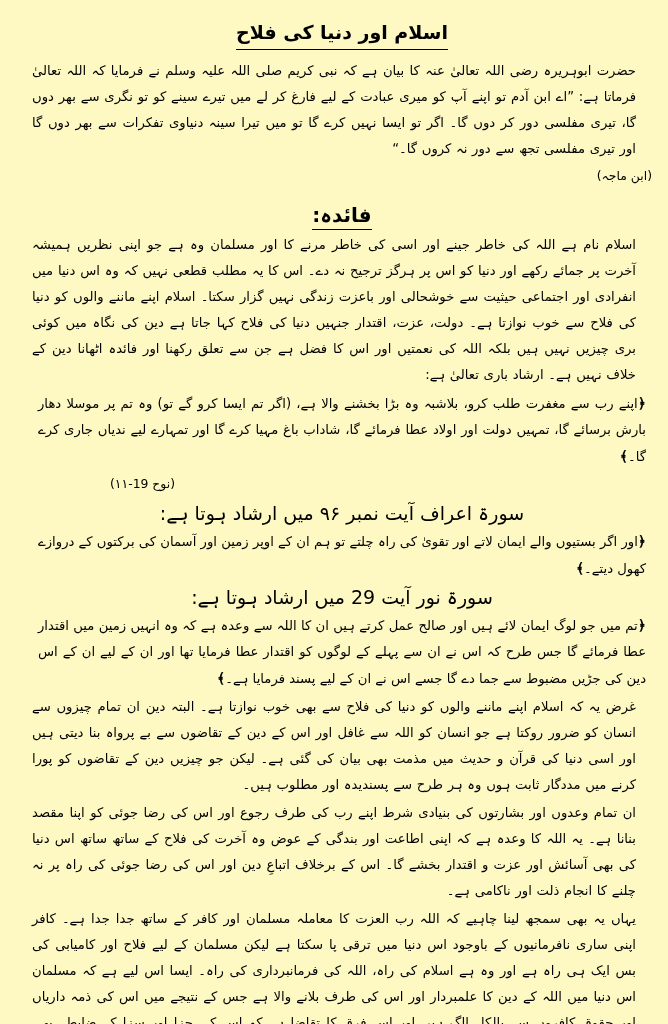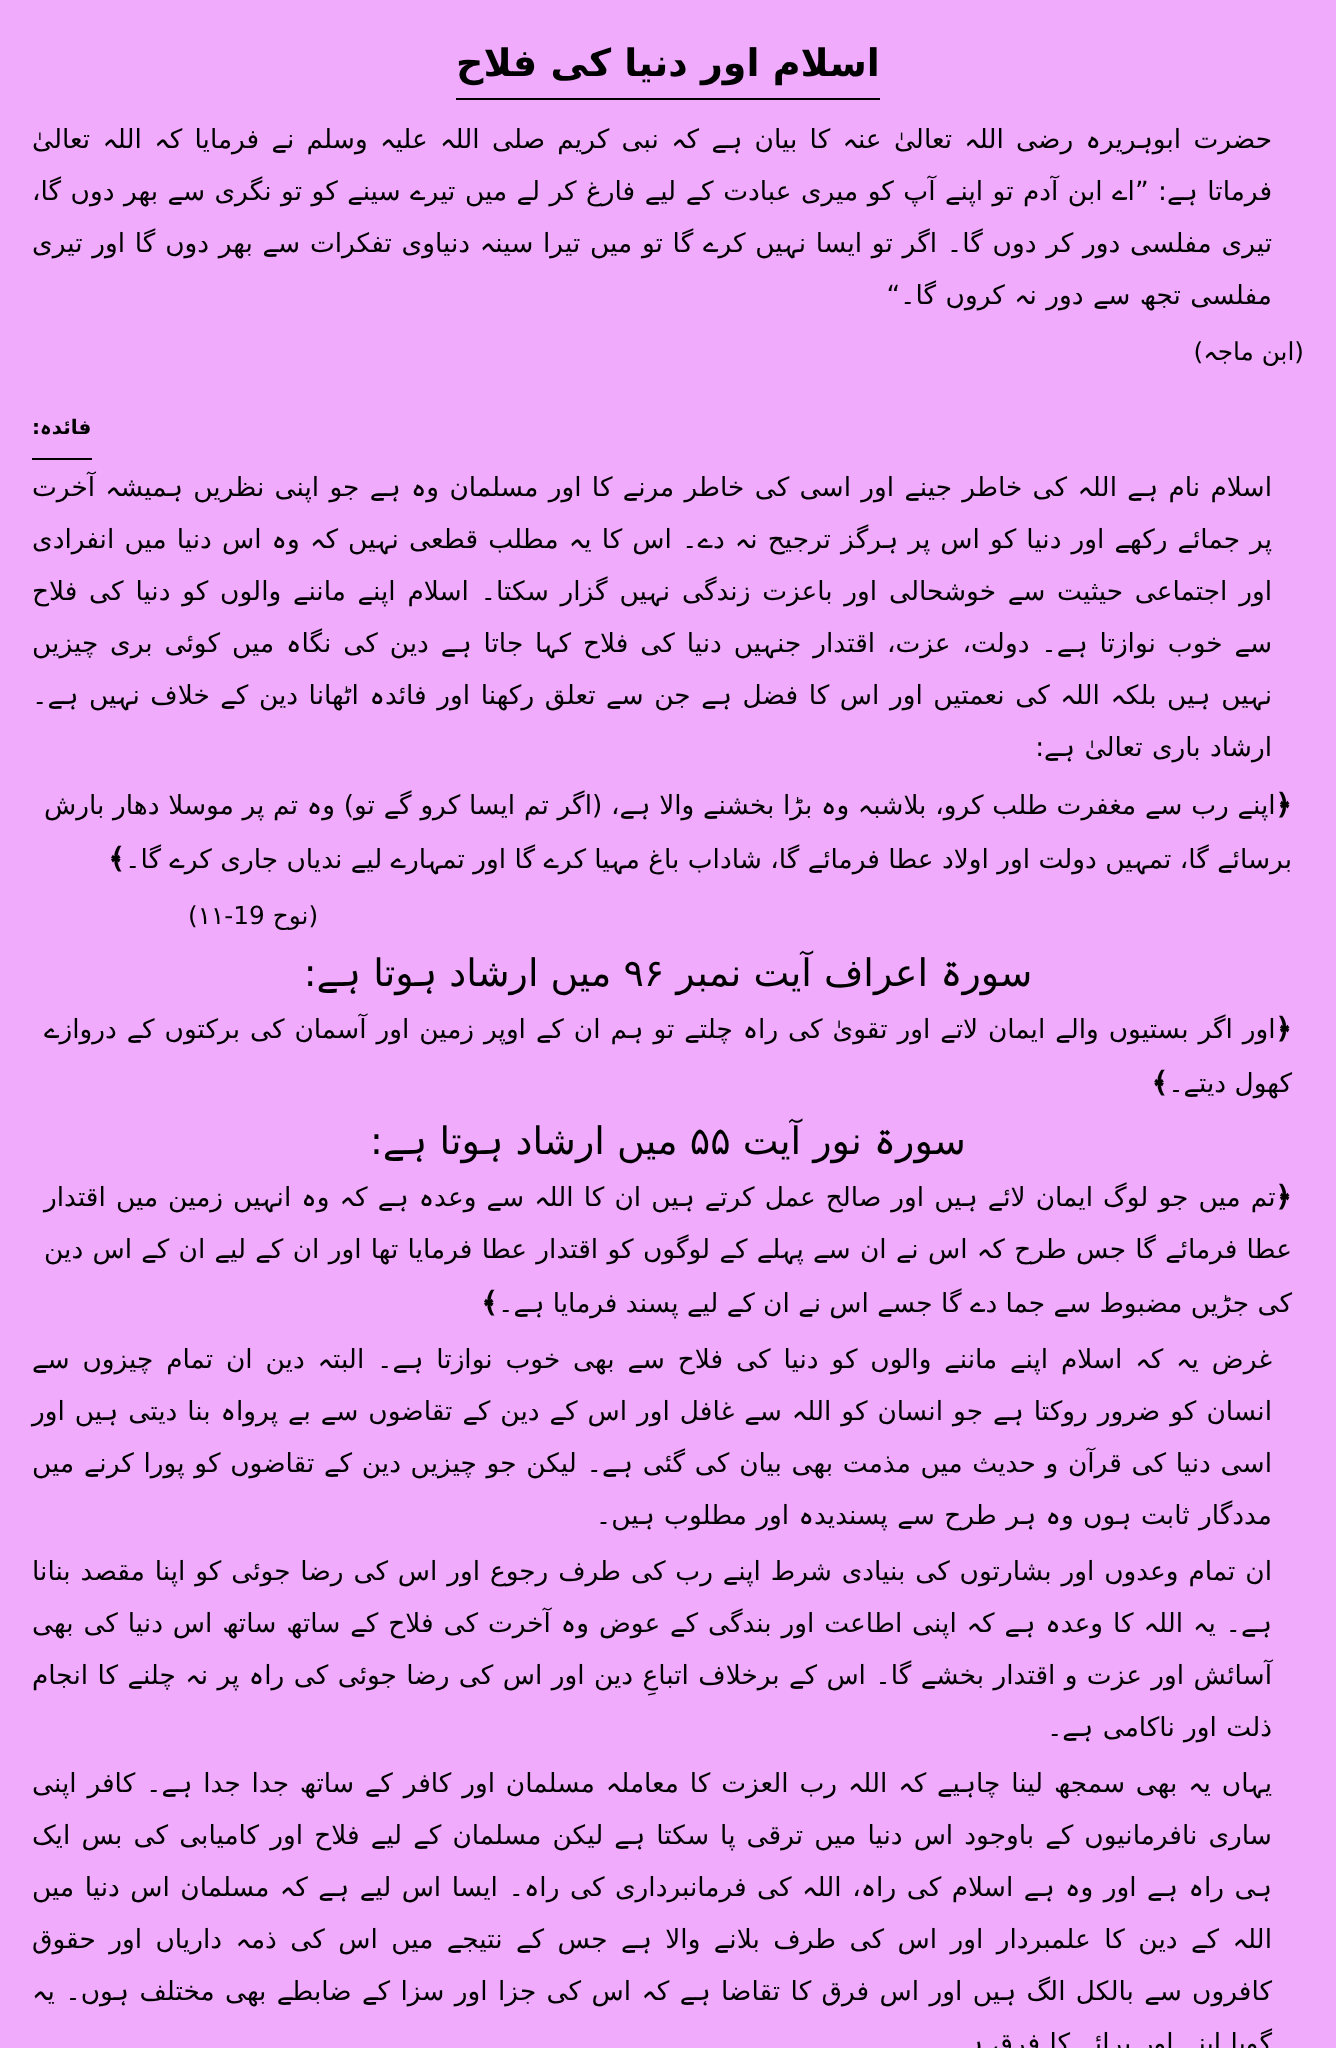--- a/index.html
+++ b/index.html
@@ -12,22 +12,22 @@
     height: 1024px;
     overflow: hidden;
     font-family: "DejaVu Sans", "Liberation Sans", sans-serif;
     color: #000000;
   }
 
   .page {
     width: 668px;
     height: 1024px;
     box-sizing: border-box;
-    padding: 14px 16px 0 16px;
-    background: #f0abfc;
+    padding: 14px 16px 0 32px;
+    background: #fef9c3;
     position: relative;
   }
 
   
   .doc-title {
     text-align: center;
     font-size: 19px;
     font-weight: 700;
     line-height: 1.5;
     margin: 4px 0 8px 0;
@@ -58,24 +58,24 @@
     margin: 0 0 4px 0;
   }
   .citation-right {
     font-size: 12.4px;
     line-height: 24px;
     margin: 0 0 2px 0;
   }
 
   
   .subhead {
-    font-size: 10px;
+    font-size: 20px;
     font-weight: 700;
     line-height: 26px;
-    text-align: left;
+    text-align: center;
     margin: 6px 0 2px 0;
   }
   .subhead .u {
     border-bottom: 1.4px solid #000;
     padding-bottom: 1px;
     display: inline-block;
   }
 
   
   .ayah {
@@ -127,21 +127,21 @@
   </p>
 
   <p class="citation">(نوح 19-۱۱)</p>
 
   <p class="lead">سورۃ اعراف آیت نمبر ۹۶ میں ارشاد ہوتا ہے:</p>
 
   <p class="ayah">
     <span class="ayah-mark">﴿</span><span>اور اگر بستیوں والے ایمان لاتے اور تقویٰ کی راہ چلتے تو ہم ان کے اوپر زمین اور آسمان کی برکتوں کے دروازے کھول دیتے۔</span><span class="ayah-mark">﴾</span>
   </p>
 
-  <p class="lead">سورۃ نور آیت ۵۵ میں ارشاد ہوتا ہے:</p>
+  <p class="lead">سورۃ نور آیت 29 میں ارشاد ہوتا ہے:</p>
 
   <p class="ayah">
     <span class="ayah-mark">﴿</span><span>تم میں جو لوگ ایمان لائے ہیں اور صالح عمل کرتے ہیں ان کا اللہ سے وعدہ ہے کہ وہ انہیں زمین میں اقتدار عطا فرمائے گا جس طرح کہ اس نے ان سے پہلے کے لوگوں کو اقتدار عطا فرمایا تھا اور ان کے لیے ان کے اس دین کی جڑیں مضبوط سے جما دے گا جسے اس نے ان کے لیے پسند فرمایا ہے۔</span><span class="ayah-mark">﴾</span>
   </p>
 
   <p class="para">غرض یہ کہ اسلام اپنے ماننے والوں کو دنیا کی فلاح سے بھی خوب نوازتا ہے۔ البتہ دین ان تمام چیزوں سے انسان کو ضرور روکتا ہے جو انسان کو اللہ سے غافل اور اس کے دین کے تقاضوں سے بے پرواہ بنا دیتی ہیں اور اسی دنیا کی قرآن و حدیث میں مذمت بھی بیان کی گئی ہے۔ لیکن جو چیزیں دین کے تقاضوں کو پورا کرنے میں مددگار ثابت ہوں وہ ہر طرح سے پسندیدہ اور مطلوب ہیں۔</p>
 
   <p class="para">ان تمام وعدوں اور بشارتوں کی بنیادی شرط اپنے رب کی طرف رجوع اور اس کی رضا جوئی کو اپنا مقصد بنانا ہے۔ یہ اللہ کا وعدہ ہے کہ اپنی اطاعت اور بندگی کے عوض وہ آخرت کی فلاح کے ساتھ ساتھ اس دنیا کی بھی آسائش اور عزت و اقتدار بخشے گا۔ اس کے برخلاف اتباعِ دین اور اس کی رضا جوئی کی راہ پر نہ چلنے کا انجام ذلت اور ناکامی ہے۔</p>
 
   <p class="para">یہاں یہ بھی سمجھ لینا چاہیے کہ اللہ رب العزت کا معاملہ مسلمان اور کافر کے ساتھ جدا جدا ہے۔ کافر اپنی ساری نافرمانیوں کے باوجود اس دنیا میں ترقی پا سکتا ہے لیکن مسلمان کے لیے فلاح اور کامیابی کی بس ایک ہی راہ ہے اور وہ ہے اسلام کی راہ، اللہ کی فرمانبرداری کی راہ۔ ایسا اس لیے ہے کہ مسلمان اس دنیا میں اللہ کے دین کا علمبردار اور اس کی طرف بلانے والا ہے جس کے نتیجے میں اس کی ذمہ داریاں اور حقوق کافروں سے بالکل الگ ہیں اور اس فرق کا تقاضا ہے کہ اس کی جزا اور سزا کے ضابطے بھی مختلف ہوں۔ یہ گویا اپنے اور پرائے کا فرق ہے۔</p>

